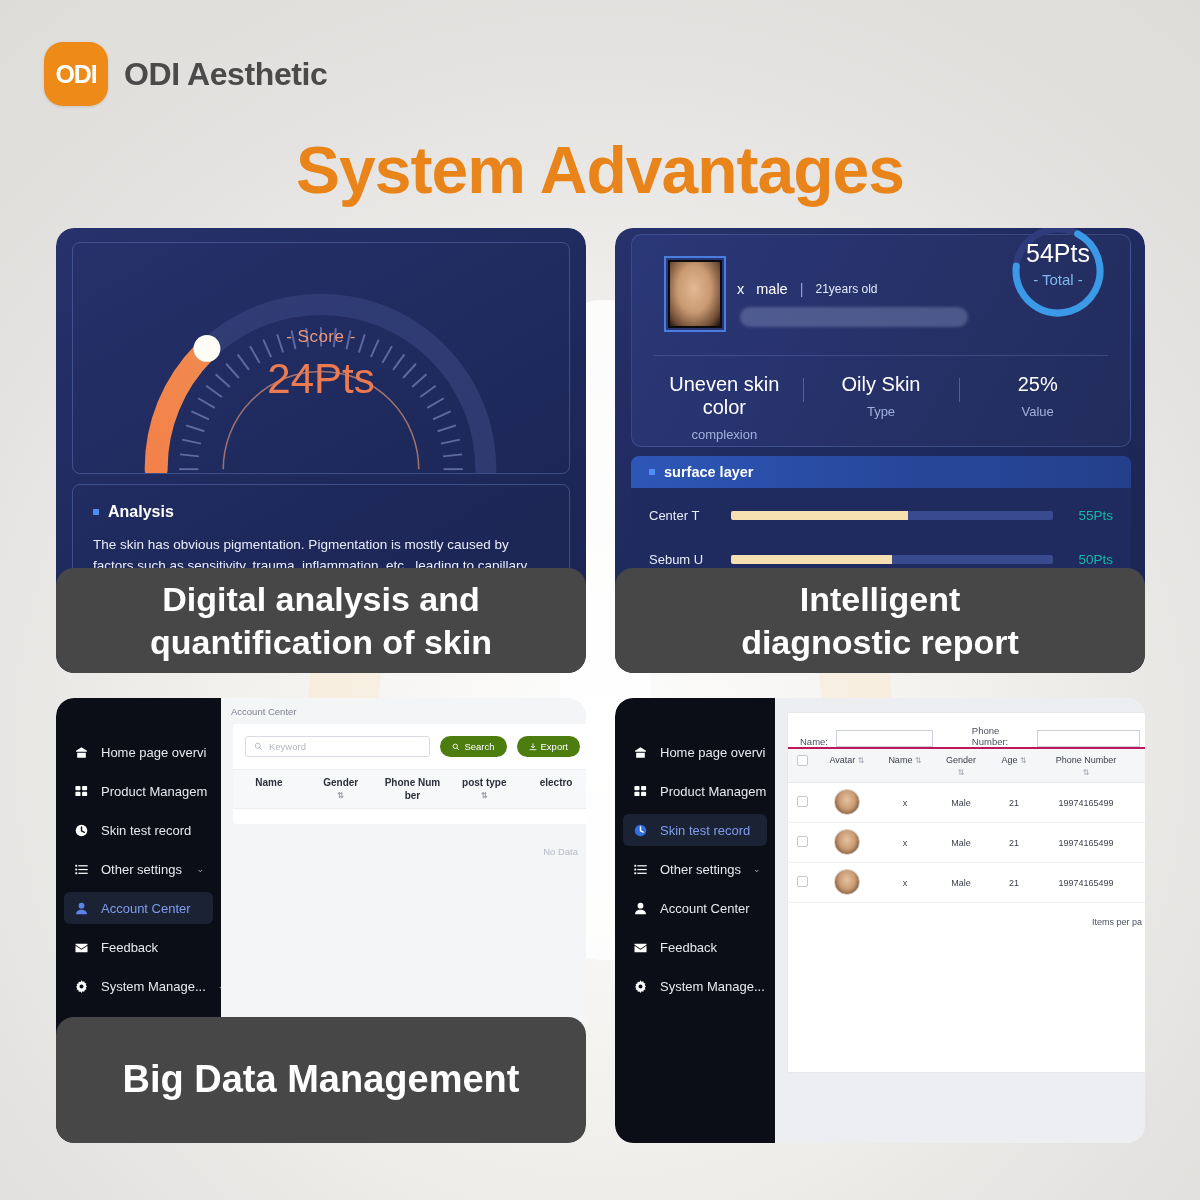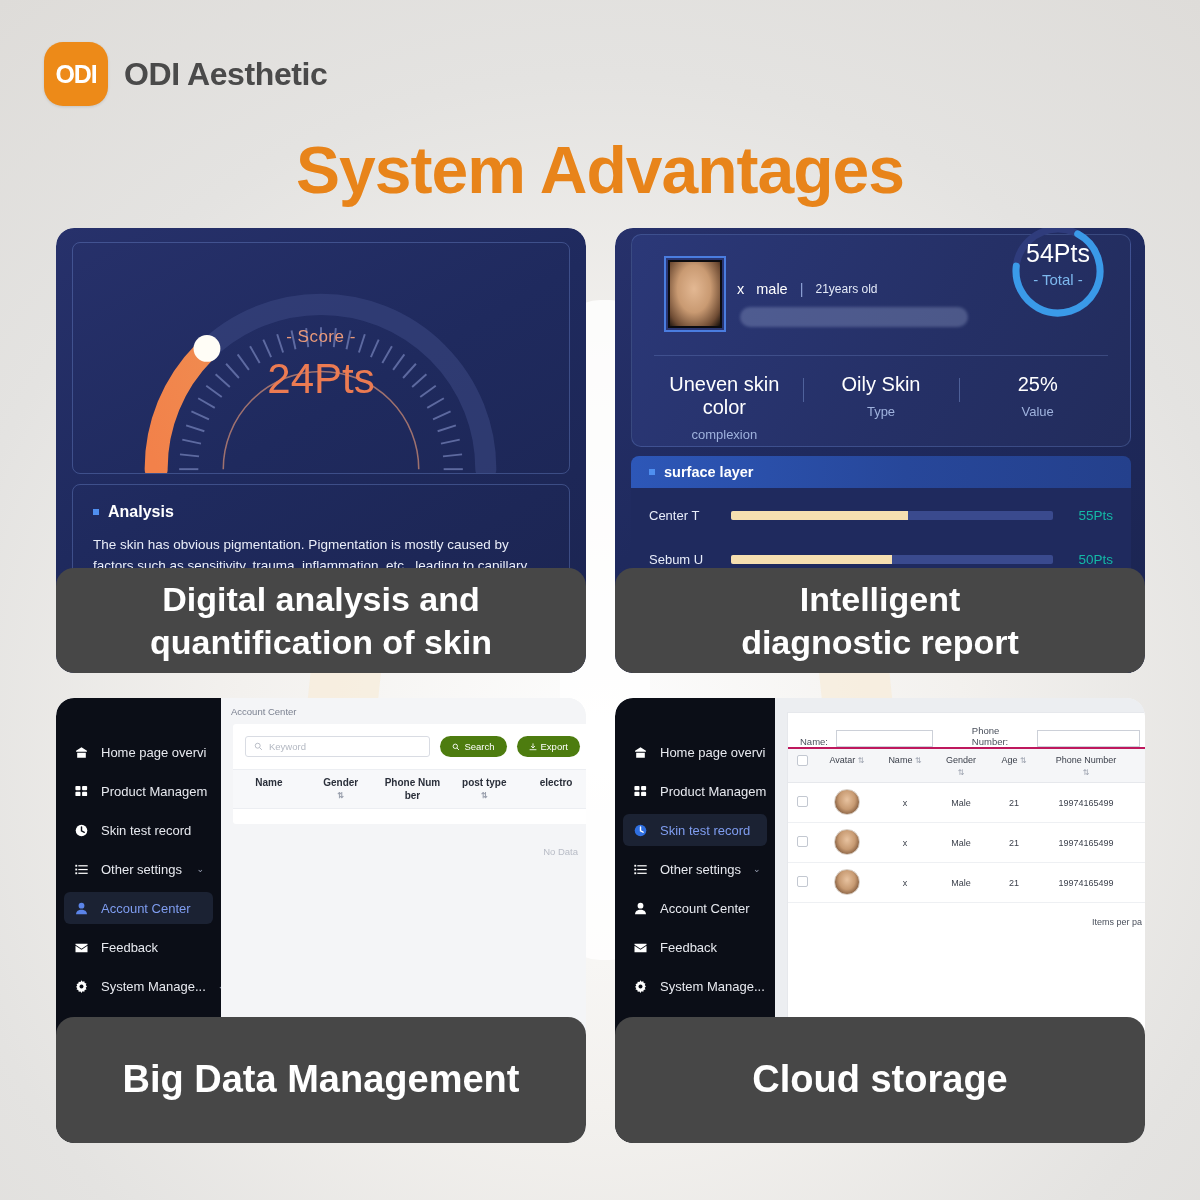--- a/index.html
+++ b/index.html
@@ -695,19 +695,16 @@
                 <div class="c4-td w-ag">21</div>
                 <div class="c4-td w-ph">19974165499</div>
                 <div class="c4-td w-sk">202</div>
               </div>
 
               <div class="c4-footer">Items per pa</div>
             </div>
           </div>
         </div>
       </div>
-      <div class="caption caption-short">
-        <div>Cloud storage</div>
-      </div>
     </div>
 
   </div>
 </div>
 
 </body></html>

